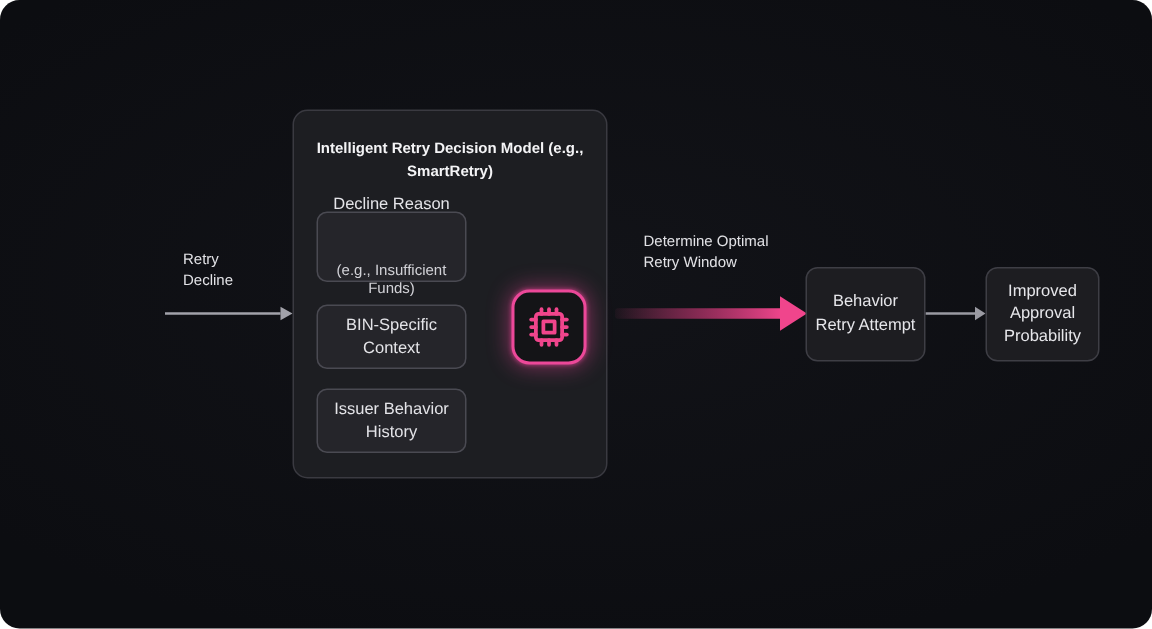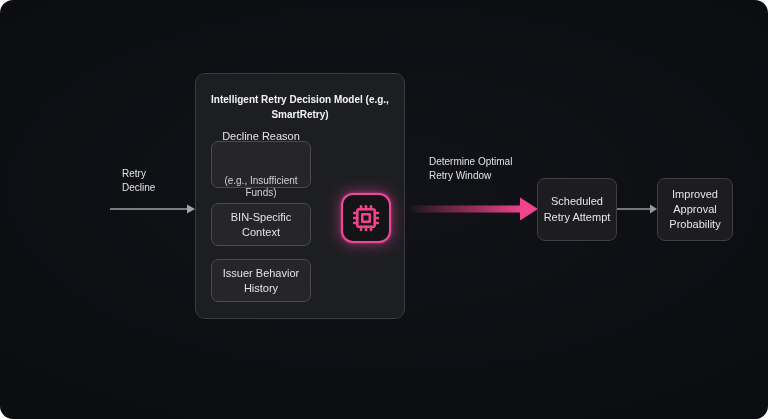--- a/index.html
+++ b/index.html
@@ -184,20 +184,20 @@
       <line x1="19" y1="12" x2="21.5" y2="12"></line>
       <line x1="19" y1="16" x2="21.5" y2="16"></line>
       <rect x="5" y="5" width="14" height="14" rx="1.5"></rect>
       <rect x="9" y="9" width="6" height="6"></rect>
     </svg>
   </div>
 
   <div class="edge-label" id="label-determine">Determine Optimal Retry Window</div>
 
   <div class="node" id="node-scheduled">
-    <span>Scheduled Retry Attempt</span>
+    <span>Behavior Retry Attempt</span>
   </div>
 
   <div class="node" id="node-improved">
     <span>Improved Approval Probability</span>
   </div>
 
 </div>
 
 </body></html>

